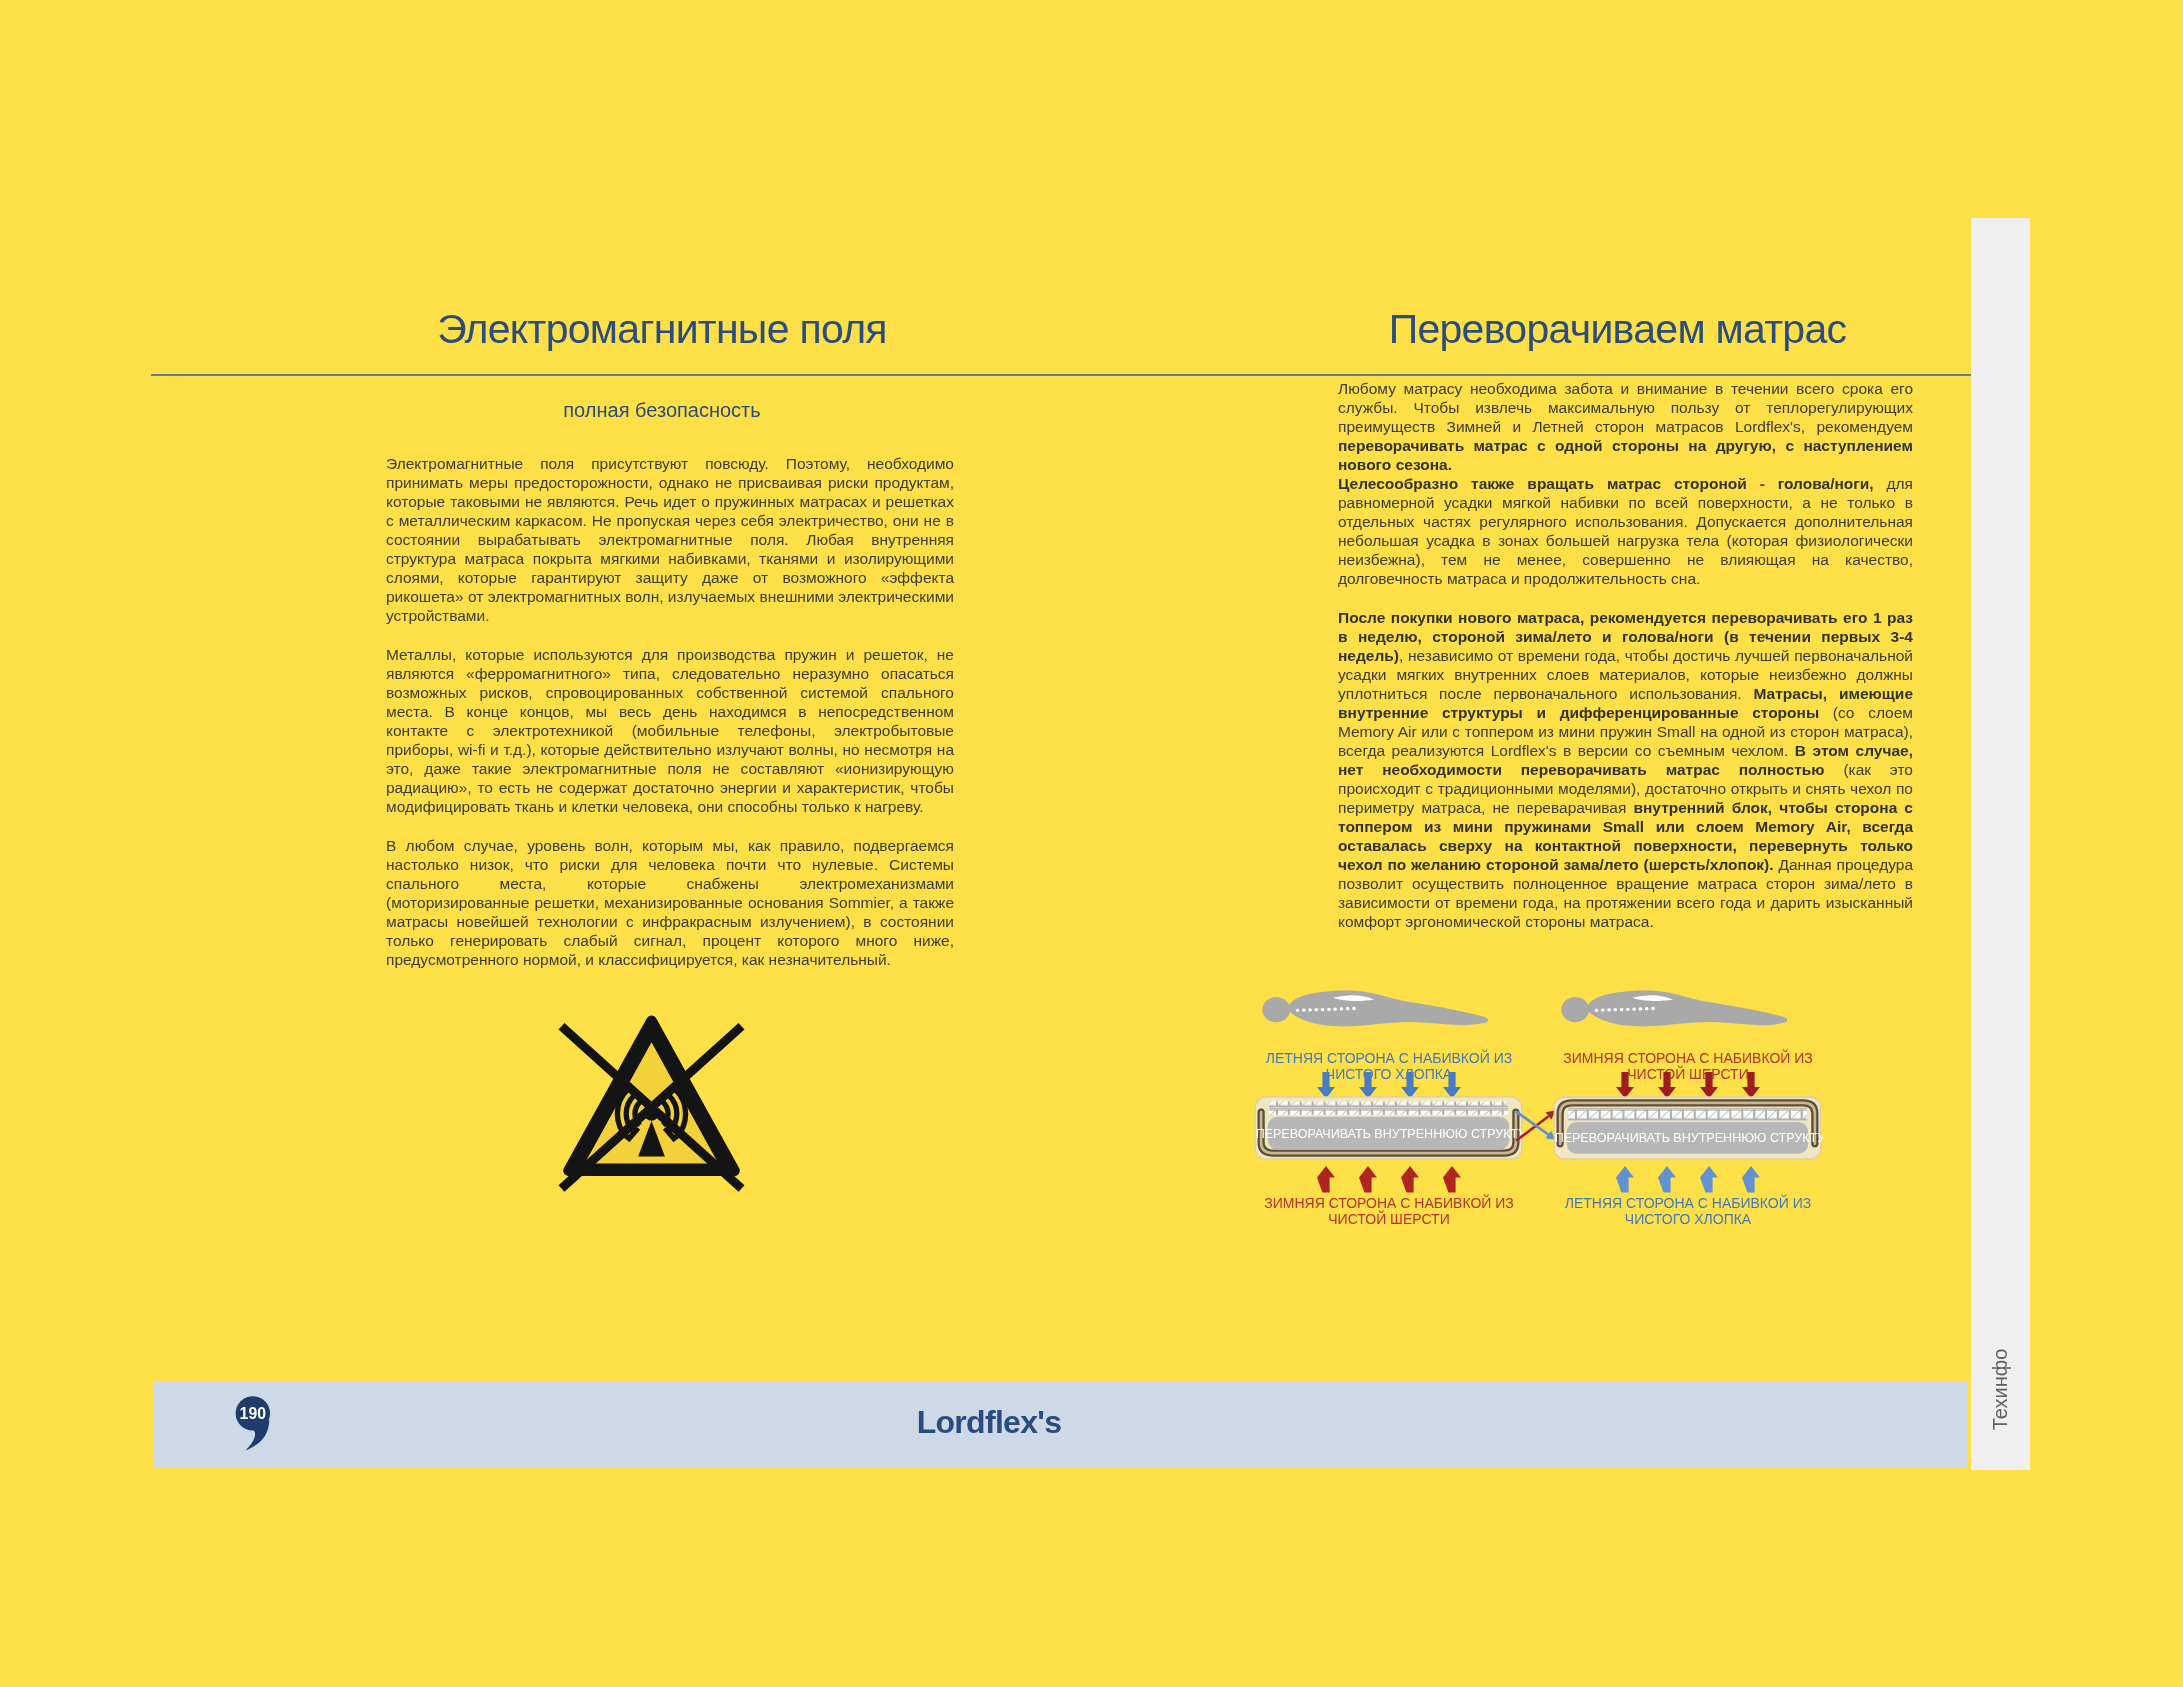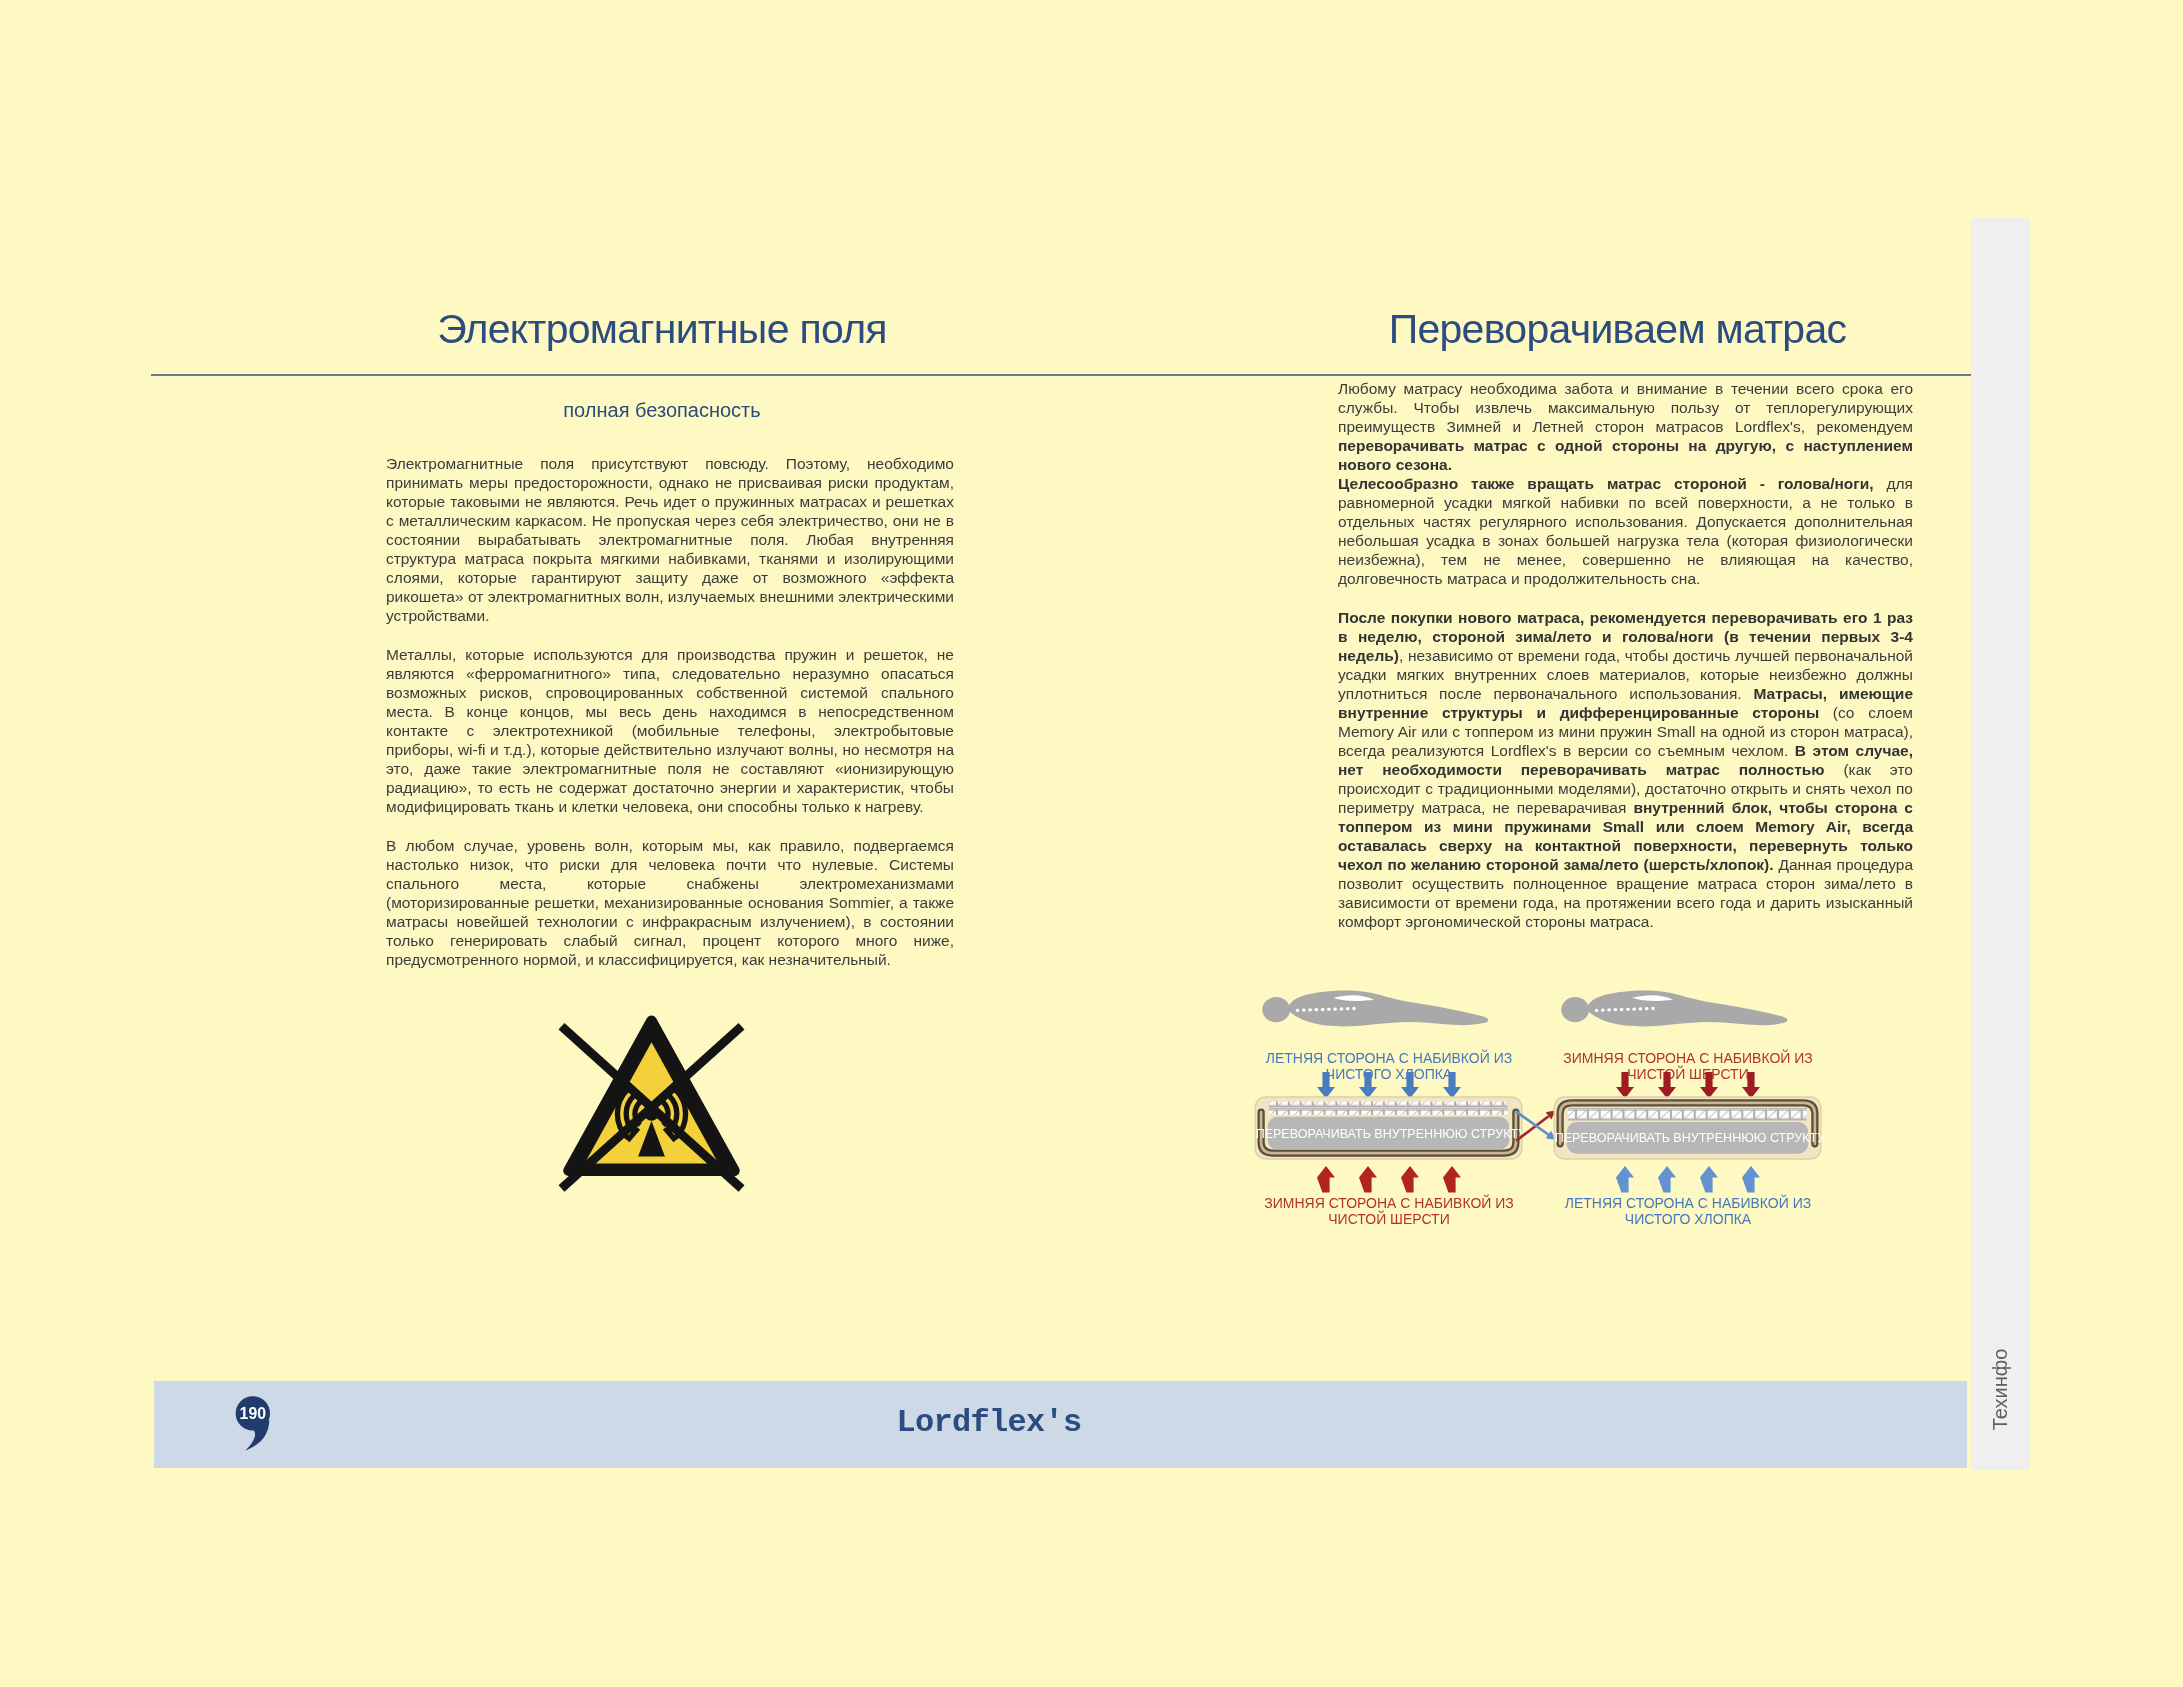--- a/index.html
+++ b/index.html
@@ -1,16 +1,16 @@
 <!DOCTYPE html>
 <html style="font-size:10.6px"><head>
 <meta charset="utf-8">
 <style>
   html,body{margin:0;padding:0;background:#ffffff;}
-  #canvas{position:relative;width:2183px;height:1687px;background:#fef9c3;overflow:hidden;
+  #canvas{position:relative;width:2183px;height:1687px;background:#fde047;overflow:hidden;
           font-family:"Liberation Sans",sans-serif;color:#3c3c3c;}
   .rule{position:absolute;left:151px;top:374px;width:1839px;height:2px;background:#6e7a87;}
   
   .col{position:absolute;top:306px;}
   .col.left{left:370px;width:584px;}
   .col.right{left:1322px;width:591px;}
   .title{font-size:41px;line-height:46px;color:#2b4c7e;text-align:center;letter-spacing:-0.7px;font-weight:400;}
   .subtitle{margin-top:42px;font-size:20px;line-height:33px;color:#2b4c7e;text-align:center;font-weight:400;}
   .bodytext{margin-top:26.5px;font-size:15.5px;line-height:19px;text-align:justify;color:#3c3c3c;}
   .bodytext p{margin:0 0 20px 16px;}
@@ -38,21 +38,21 @@
   .arr.bluedark{background:#4a7cc2;}
   .arr.bluelight{background:#6292d2;}
   .arr.reddark{background:#9e1c22;}
   .arr.redlight{background:#b0251f;}
   .mattress{position:absolute;top:116px;left:3.3px;width:271px;height:66px;}
   .swap{position:absolute;left:262px;top:126px;width:48px;height:41px;}
   
   .footerband{position:absolute;left:154px;top:1381px;width:1813px;height:87px;background:#cdd9e7;}
   .pagemark{position:absolute;left:235px;top:1396px;width:37px;height:56px;}
   .brand{position:absolute;left:880px;top:1404px;width:218px;text-align:center;
-         font-family:Liberation Mono, monospace;font-weight:bold;font-size:32px;color:#2b4c7e;letter-spacing:-0.7px;}
+         font-family:Liberation Sans, sans-serif;font-weight:bold;font-size:32px;color:#2b4c7e;letter-spacing:-0.7px;}
   
   .sidetab{position:absolute;left:1971px;top:218px;width:59px;height:1252px;background:#efefef;}
   .sidetab .lblbox{position:absolute;left:0;top:1098px;width:59px;height:146px;
                    display:flex;align-items:center;justify-content:center;}
   .sidetab .lbl{transform:rotate(-90deg);white-space:nowrap;font-size:20px;color:#5f5f5f;}
   svg{display:block;}
 </style>
 </head>
 <body>
 

